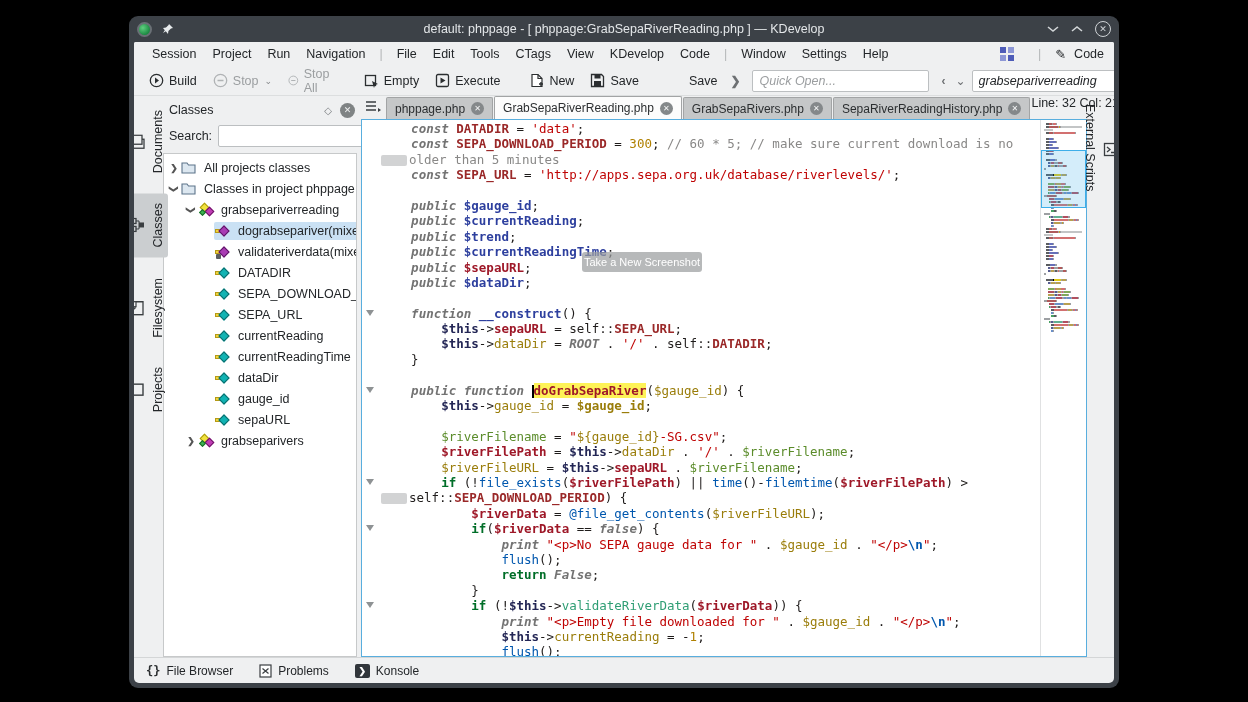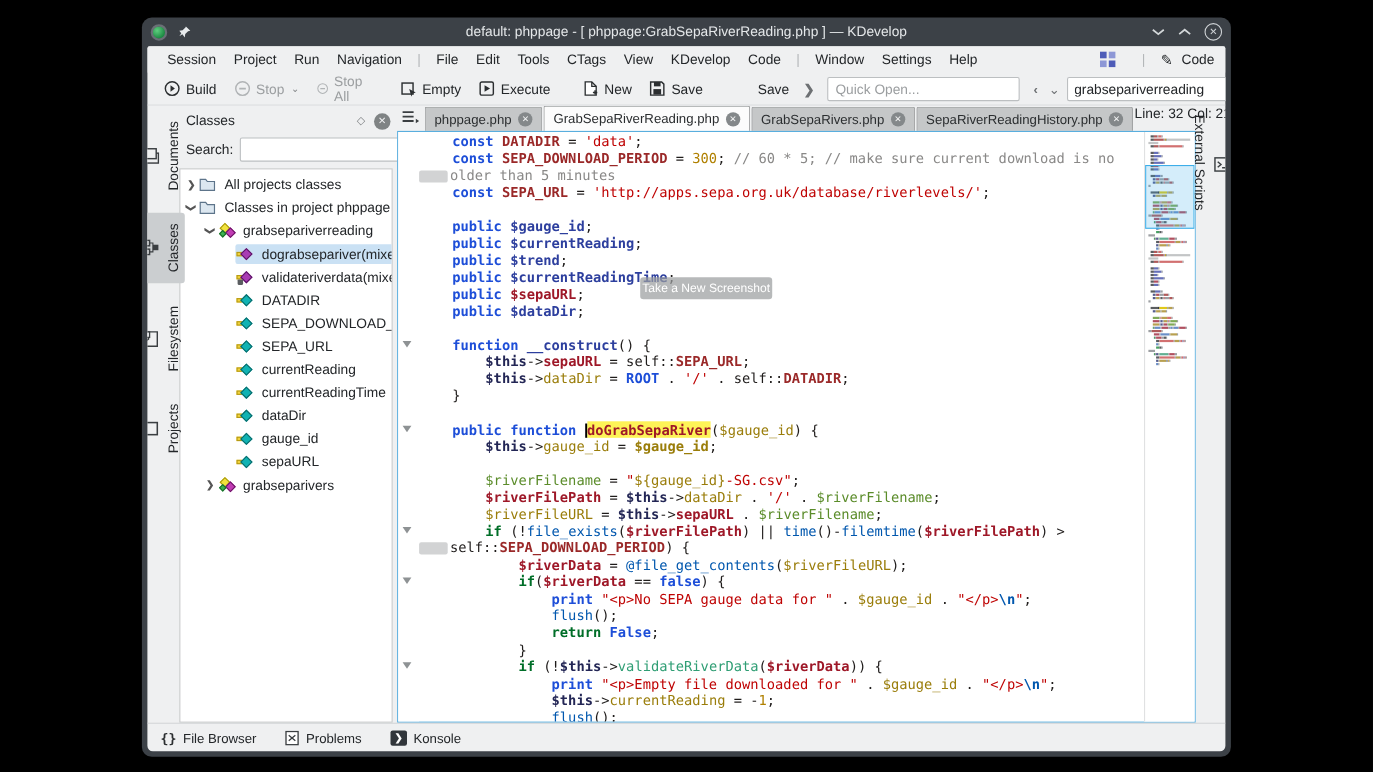--- a/index.html
+++ b/index.html
@@ -42,21 +42,21 @@
   
   .toolbar { height:30px; display:flex; align-items:center; gap:2px; padding:0 8px;
              font-size:12.5px; border-bottom:1px solid #dcdedf; }
   .tbtn { display:flex; align-items:center; gap:5px; padding:3px 7px; border-radius:3px; color:#232629; }
   .tbtn.disabled { color:#9b9ea0; }
   .tbtn svg { display:block; }
   .tsep { width:1px; height:18px; background:#cfd1d2; margin:0 6px; }
   .tchev { color:#6d7073; font-weight:bold; font-size:12px; padding:0 4px; }
   .tinput { height:22px; background:#fff; border:1px solid #bcbfc1; border-radius:2px;
             font-size:12.5px; padding:0 6px; color:#232629;
-            font-family:"Liberation Sans",sans-serif; }
+            font-family:"Liberation Sans",sans-serif;font-style:italic; }
   .tinput::placeholder { color:#9b9ea0; }
   #quick-open { width:190px; margin-left:6px; }
   #search-box { width:170px; }
   .mini-arrow { font-size:9px; color:#85888a; margin-left:1px; }
 
   
   .main { flex:1; display:flex; min-height:0; }
 
   
   .dockstrip { width:27px; display:flex; flex-direction:column; align-items:center;
@@ -121,21 +121,21 @@
   .code-area { flex:1; position:relative; overflow:hidden; }
   .gutter { position:absolute; left:0; top:0; bottom:0; width:19px; background:#fff; }
   .foldarrow { position:absolute; left:4px; width:0; height:0;
                border-left:4.5px solid transparent; border-right:4.5px solid transparent;
                border-top:6px solid #8e9294; }
   pre.code { position:absolute; left:19px; top:1px; right:0;
              font-family:"DejaVu Sans Mono","Liberation Mono",monospace;
              font-size:12.5px; line-height:15.4px; }
   .cl { height:15.4px; white-space:pre; }
   .t-p  { color:#1f1c1b; }
-  .t-kw { color:#1d4ed8; font-weight:bold; }
+  .t-kw { color:#737373; font-weight:bold;font-style:italic; }
   .t-cf { color:#006e28; font-weight:bold; }
   .t-str{ color:#bf0303; }
   .t-esc{ color:#0057ae; font-weight:bold; }
   .t-num{ color:#b08000; }
   .t-com{ color:#898887; }
   .t-co { color:#9a2828; font-weight:bold; }
   .t-vn { color:#2d3f9e; font-weight:bold; }
   .t-vm { color:#9e1828; font-weight:bold; }
   .t-vo { color:#9a7d0a; }
   .t-vob{ color:#9a7d0a; font-weight:bold; }

